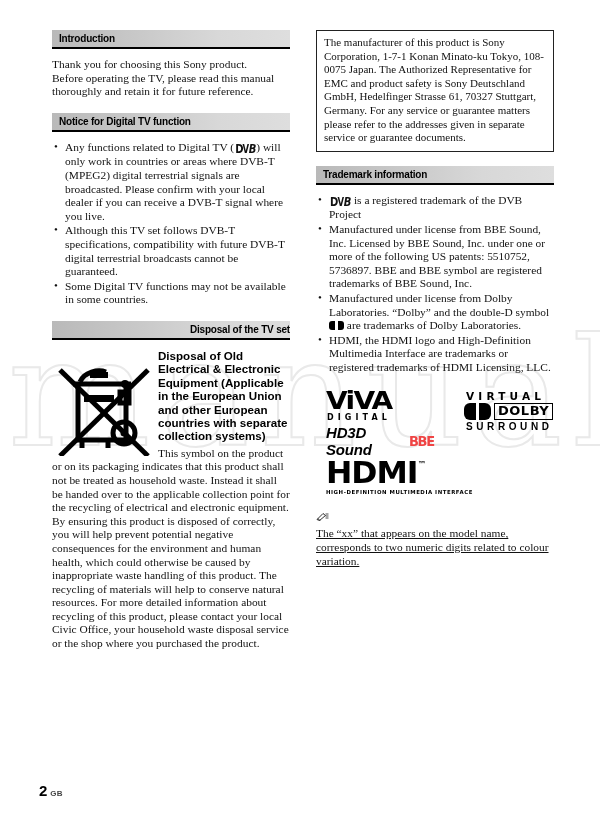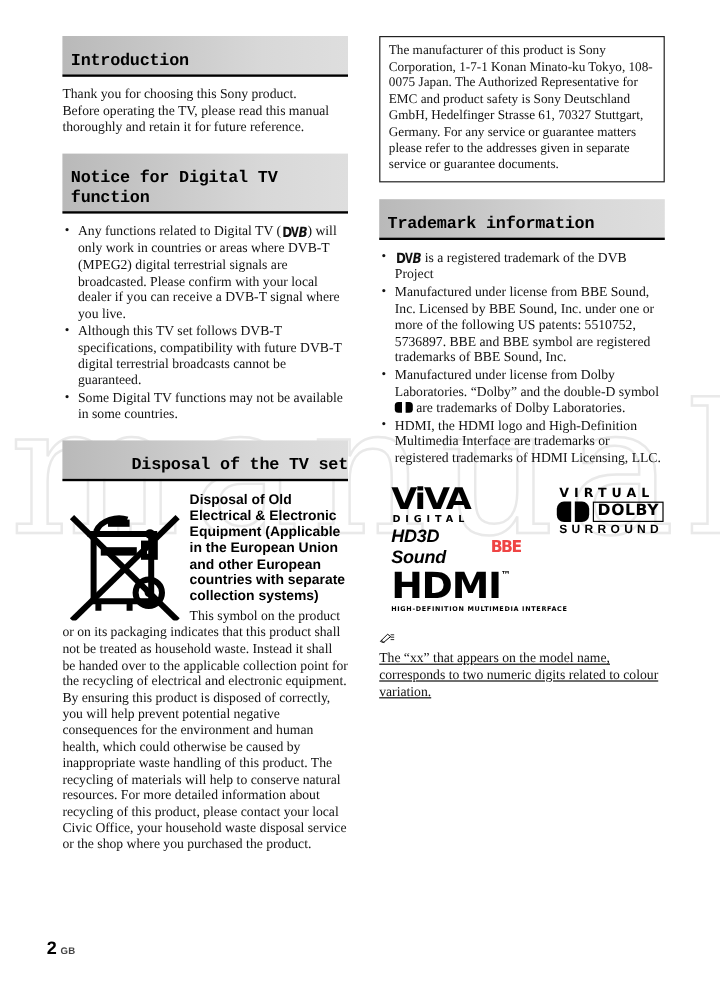--- a/index.html
+++ b/index.html
@@ -56,24 +56,24 @@
     position: absolute;
     left: 316px;
     top: 30px;
     width: 238px;
   }
 
   
   .sec-head {
     background: linear-gradient(to right, #b9b9b9 0%, #c8c8c8 35%, #d8d8d8 70%, #dedede 100%);
     border-bottom: 2px solid #000000;
-    padding: 13px 0 3px 7px;
-    font-family: Liberation Mono, monospace;
-    font-weight: bold;
-    font-size: 14px;
+    padding: 3px 0 3px 7px;
+    font-family: Liberation Sans, sans-serif;
+    font-weight: bold;
+    font-size: 10px;
     letter-spacing: -0.2px;
     color: #000000;
     margin-bottom: 9px;
   }
 
   .body-text {
     font-size: 11.4px;
     line-height: 13.6px;
     color: #121212;
   }

